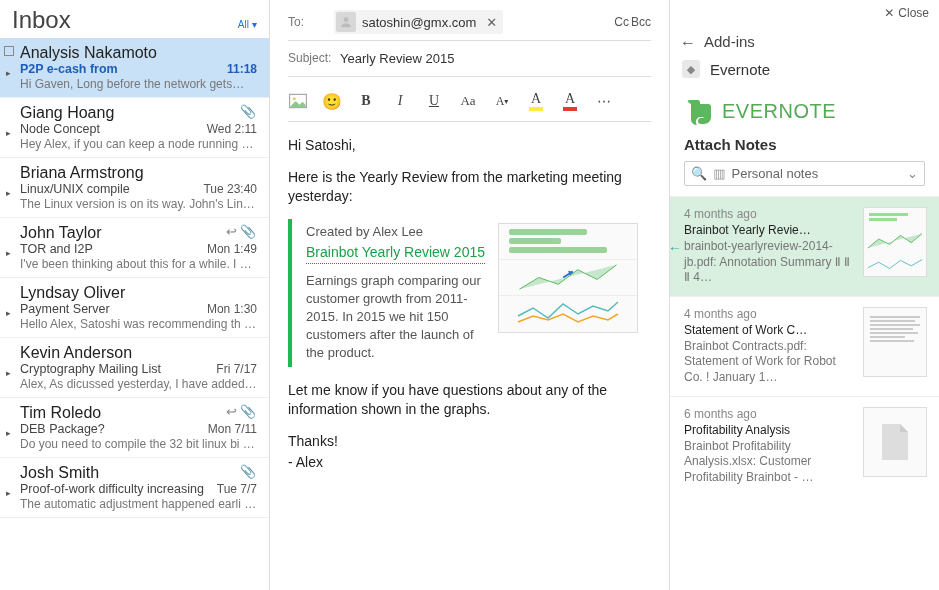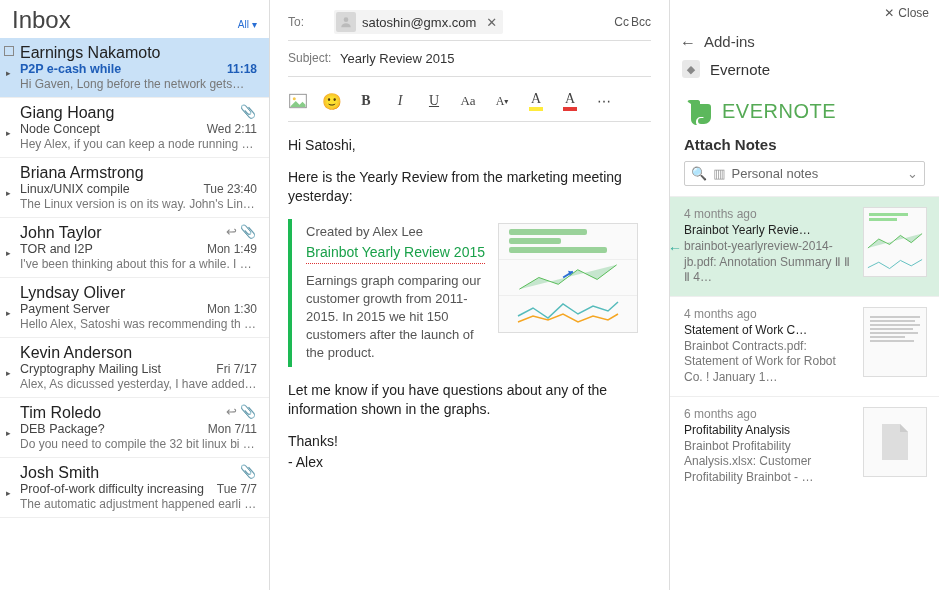--- a/index.html
+++ b/index.html
@@ -86,23 +86,23 @@
       <span class="filter">
         <span>All</span>
         <span>▾</span>
       </span>
     </div>
     <div class="msgs" id="msglist">
         <div class="msg selected">
           <span class="chk"></span>
           <span class="caret">▸</span>
           <div class="icons"></div>
-          <div class="name">Earnings Nakamoto</div>
-          <div class="row2">
-            <span class="subj">P2P e-cash while</span>
+          <div class="name">Analysis Nakamoto</div>
+          <div class="row2">
+            <span class="subj">P2P e-cash from</span>
             <span class="time">11:18</span>
           </div>
           <div class="prev">Hi Gaven,    Long before the network gets…</div>
         </div>
         <div class="msg">
           <span class="caret">▸</span>
           <div class="icons">
             <span>📎</span>
           </div>
           <div class="name">Giang Hoang</div>

